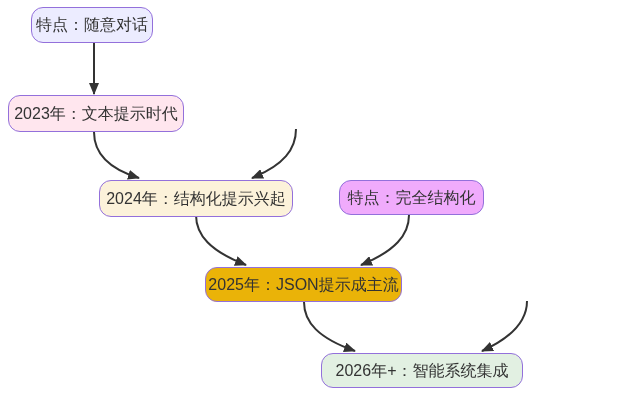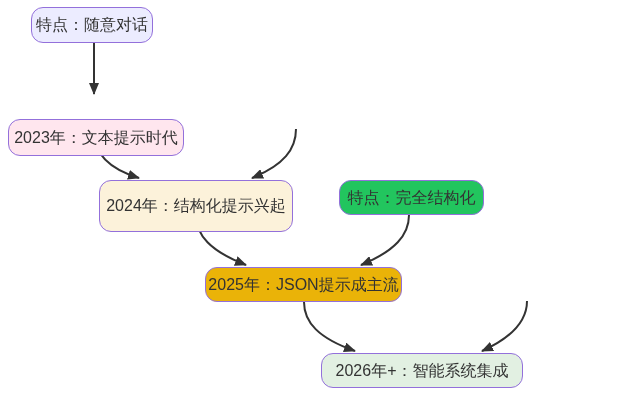--- a/index.html
+++ b/index.html
@@ -34,21 +34,21 @@
     justify-content:center;
     font-size:16px;
     color:#333333;
     white-space:nowrap;
     line-height:1;
   }
   
   .n0{left:31px;  top:7px;   width:122px; height:36px;}
   .n1{left:8px;   top:95px;  width:176px; height:37px;}
   .n2{left:232px; top:93px;  width:125px; height:36px;}
-  .n3{left:99px;  top:180px; width:194px; height:52px;}
+  .n3{left:99px;  top:180px; width:194px; height:37px;}
   .n4{left:339px; top:180px; width:145px; height:35px;}
   .n5{left:205px; top:267px; width:197px; height:35px;}
   .n6{left:448px; top:266px; width:160px; height:35px;}
   .n7{left:321px; top:353px; width:202px; height:35px;}
 </style>
 </head>
 <body>
 
 <div class="canvas" style="background: rgb(255, 255, 255);">
 
@@ -63,27 +63,27 @@
     <path class="edge" d="M296 129 C296 149 284 165 252 178" marker-end="url(#arrowhead)" style="stroke: rgb(51, 51, 51);"></path>
     <path class="edge" d="M196 215 C196 235 210 251 246 265" marker-end="url(#arrowhead)" style="stroke: rgb(51, 51, 51);"></path>
     <path class="edge" d="M409 215 C409 235 395 251 361 265" marker-end="url(#arrowhead)" style="stroke: rgb(51, 51, 51);"></path>
     <path class="edge" d="M304 302 C304 322 318 338 355 351" marker-end="url(#arrowhead)" style="stroke: rgb(51, 51, 51);"></path>
     <path class="edge" d="M527 301 C527 321 513 337 482 351" marker-end="url(#arrowhead)" style="stroke: rgb(51, 51, 51);"></path>
   </svg>
 
   <div class="node n0" style="background: rgb(236, 236, 255); border-color: rgb(147, 112, 219); color: rgb(51, 51, 51);">
     <span>特点：随意对话</span>
   </div>
-  <div class="node n1" style="background: rgb(255, 230, 238); border-color: rgb(147, 112, 219); color: rgb(51, 51, 51); margin-top: 24px;">
+  <div class="node n1" style="background: rgb(255, 230, 238); border-color: rgb(147, 112, 219); color: rgb(51, 51, 51);">
     <span>2023年：文本提示时代</span>
   </div>
   <div class="node n3" style="background: rgb(252, 242, 218); border-color: rgb(147, 112, 219); color: rgb(51, 51, 51);">
     <span>2024年：结构化提示兴起</span>
   </div>
-  <div class="node n4" style="background: #22c55e; border-color: rgb(147, 112, 219); color: rgb(51, 51, 51); text-align: center;">
+  <div class="node n4" style="background: #f0abfc; border-color: rgb(147, 112, 219); color: rgb(51, 51, 51); text-align: center;">
     <span>特点：完全结构化</span>
   </div>
   <div class="node n5" style="background: #eab308; border-color: rgb(147, 112, 219); color: rgb(51, 51, 51);">
     <span>2025年：JSON提示成主流</span>
   </div>
   <div class="node n7" style="background: rgb(226, 240, 226); border-color: rgb(147, 112, 219); color: rgb(51, 51, 51);">
     <span>2026年+：智能系统集成</span>
   </div>
 
 </div>

